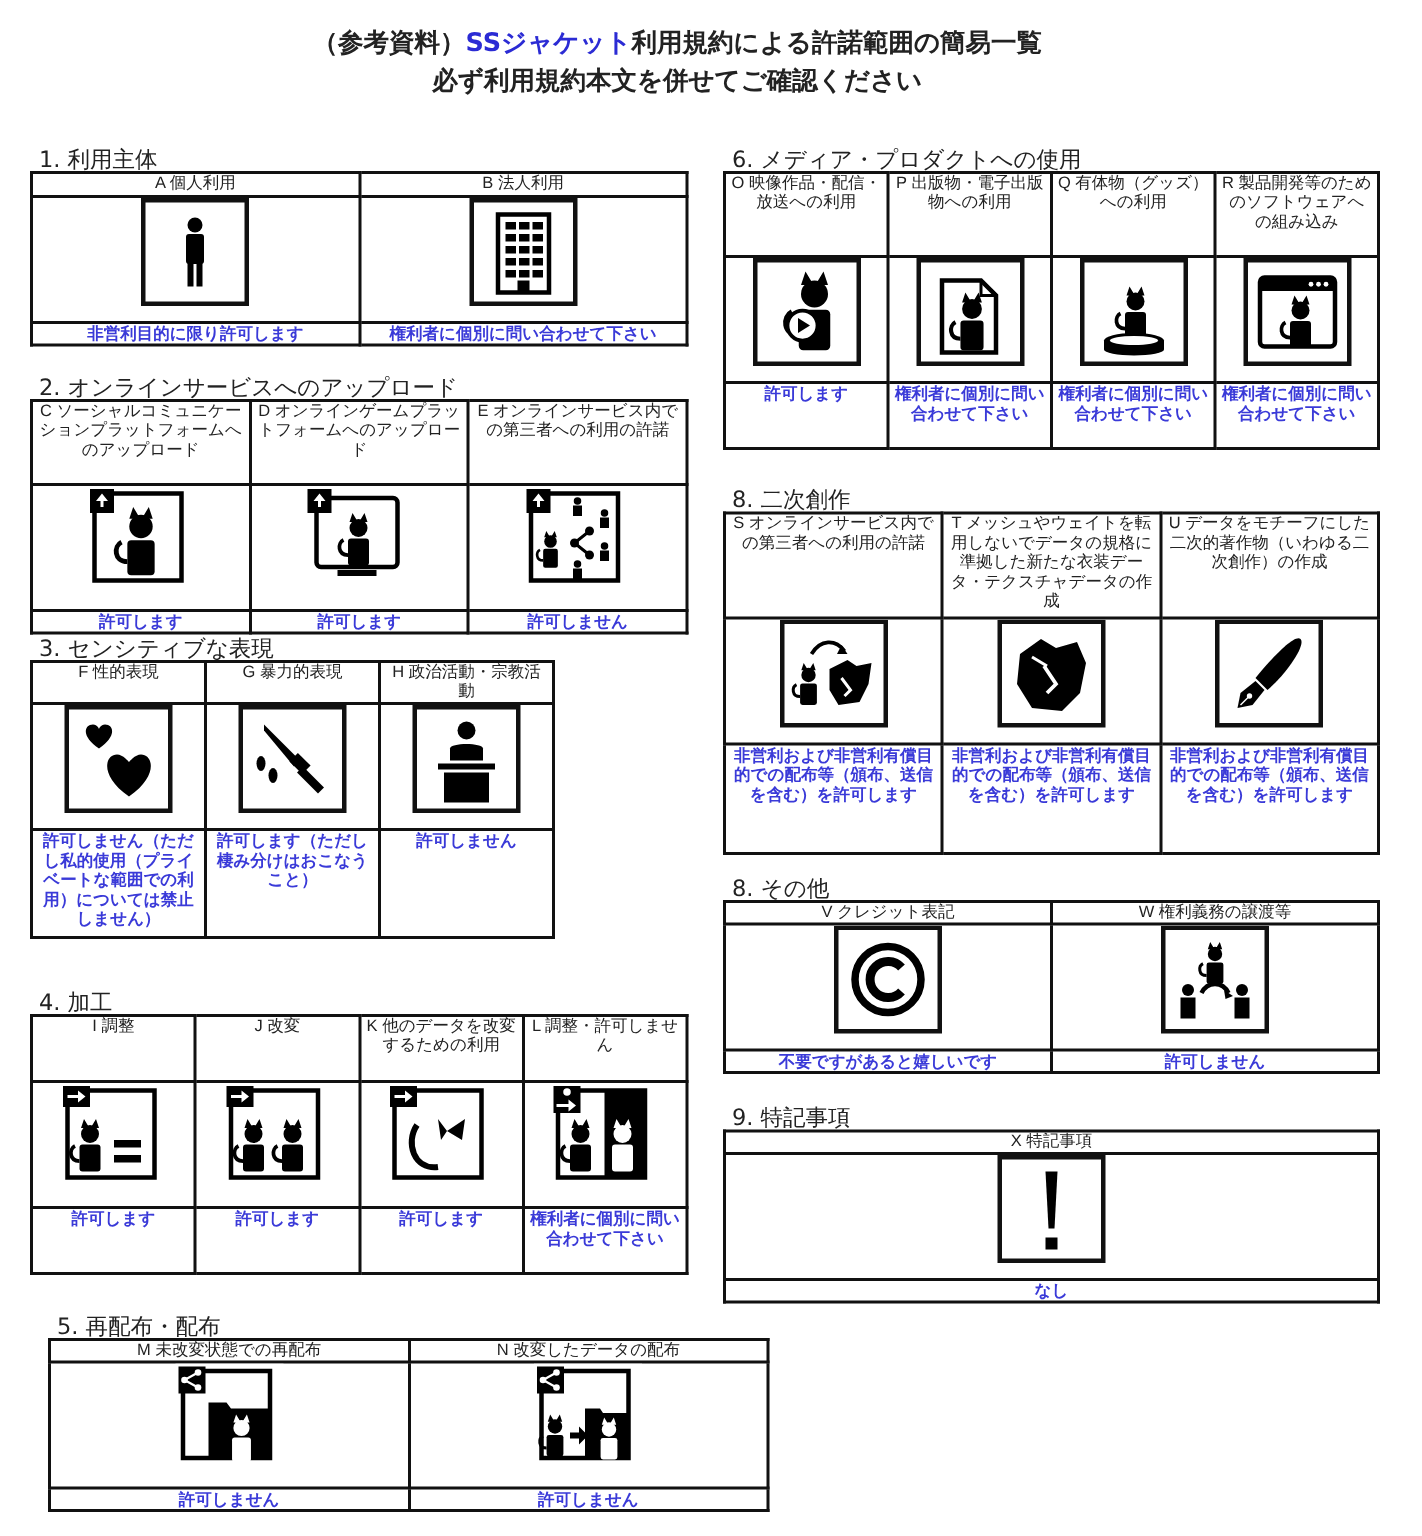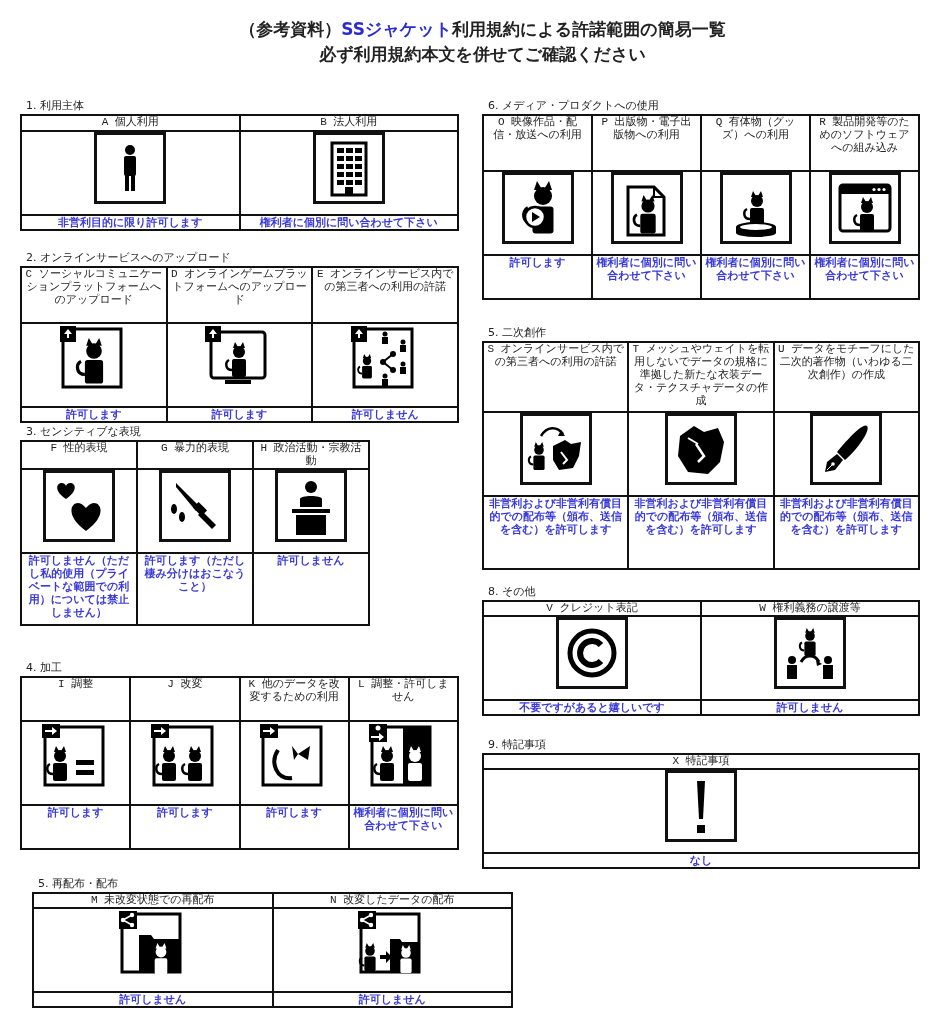--- a/index.html
+++ b/index.html
@@ -1,26 +1,26 @@
 <!DOCTYPE html>
 <html><head>
 <meta charset="utf-8">
 <style>
   html, body { margin:0; padding:0; background:#ffffff; }
   body { width:948px; height:1024px; position:relative; overflow:hidden;
          font-family:"DejaVu Sans", sans-serif; color:#111; }
   .title { position:absolute; left:0; top:17px; width:903px; text-align:center;
-           font-weight:bold; font-size:17px; line-height:25px; color:#222;margin-left:31px; }
+           font-weight:bold; font-size:17px; line-height:25px; color:#222; }
   .title .accent { color:#2b2bd4; }
   .section { position:absolute; }
-  .sec-title { font-size:11px; line-height:14px; height:15px; padding-left:6px; color:#222; white-space:nowrap; }
+  .sec-title { font-size:15px; line-height:14px; height:15px; padding-left:6px; color:#222; white-space:nowrap; }
   table.lic { border-collapse:collapse; table-layout:fixed; width:100%; }
   table.lic td { border:2px solid #111; padding:0 3px; text-align:center; vertical-align:top;
                  font-size:11px; line-height:13px; overflow:hidden; }
-  td.head { color:#222; font-family:Liberation Mono, monospace; }
+  td.head { color:#222; font-family:Liberation Sans, sans-serif; }
   td.icon-cell { vertical-align:middle; padding:4px 0; }
   td.status { color:#3a3ad8; font-weight:bold; }
   .icon-box { display:inline-block; width:72px; height:72px; border:3px solid #111; box-sizing:border-box;
               position:relative; vertical-align:middle; background:#fff; }
   .icon-box svg { position:absolute; left:0; top:0; width:66px; height:66px; }
 </style>
 </head>
 <body>
 
 <svg width="0" height="0" style="position:absolute">
@@ -323,21 +323,21 @@
       <td class="status">許可します</td>
       <td class="status">権利者に個別に問い合わせて下さい</td>
       <td class="status">権利者に個別に問い合わせて下さい</td>
       <td class="status">権利者に個別に問い合わせて下さい</td>
     </tr>
   </tbody>
     </table>
 </div>
 
 <div class="section" style="left:482px; top:326px; width:438px;">
-  <div class="sec-title">5. 二次創作</div>
+  <div class="sec-title">8. 二次創作</div>
   <table class="lic">
     <tbody>
         <tr style="height:70px">
       <td class="head">S オンラインサービス内での第三者への利用の許諾</td>
       <td class="head">T メッシュやウェイトを転用しないでデータの規格に準拠した新たな衣装データ・テクスチャデータの作成</td>
       <td class="head">U データをモチーフにした二次的著作物（いわゆる二次創作）の作成</td>
     </tr>
     <tr style="height:84px">
       <td class="icon-cell"><span class="icon-box"><svg viewBox="0 0 66 66">
                 <use href="#cat" transform="translate(16,42) scale(0.8)"></use>

